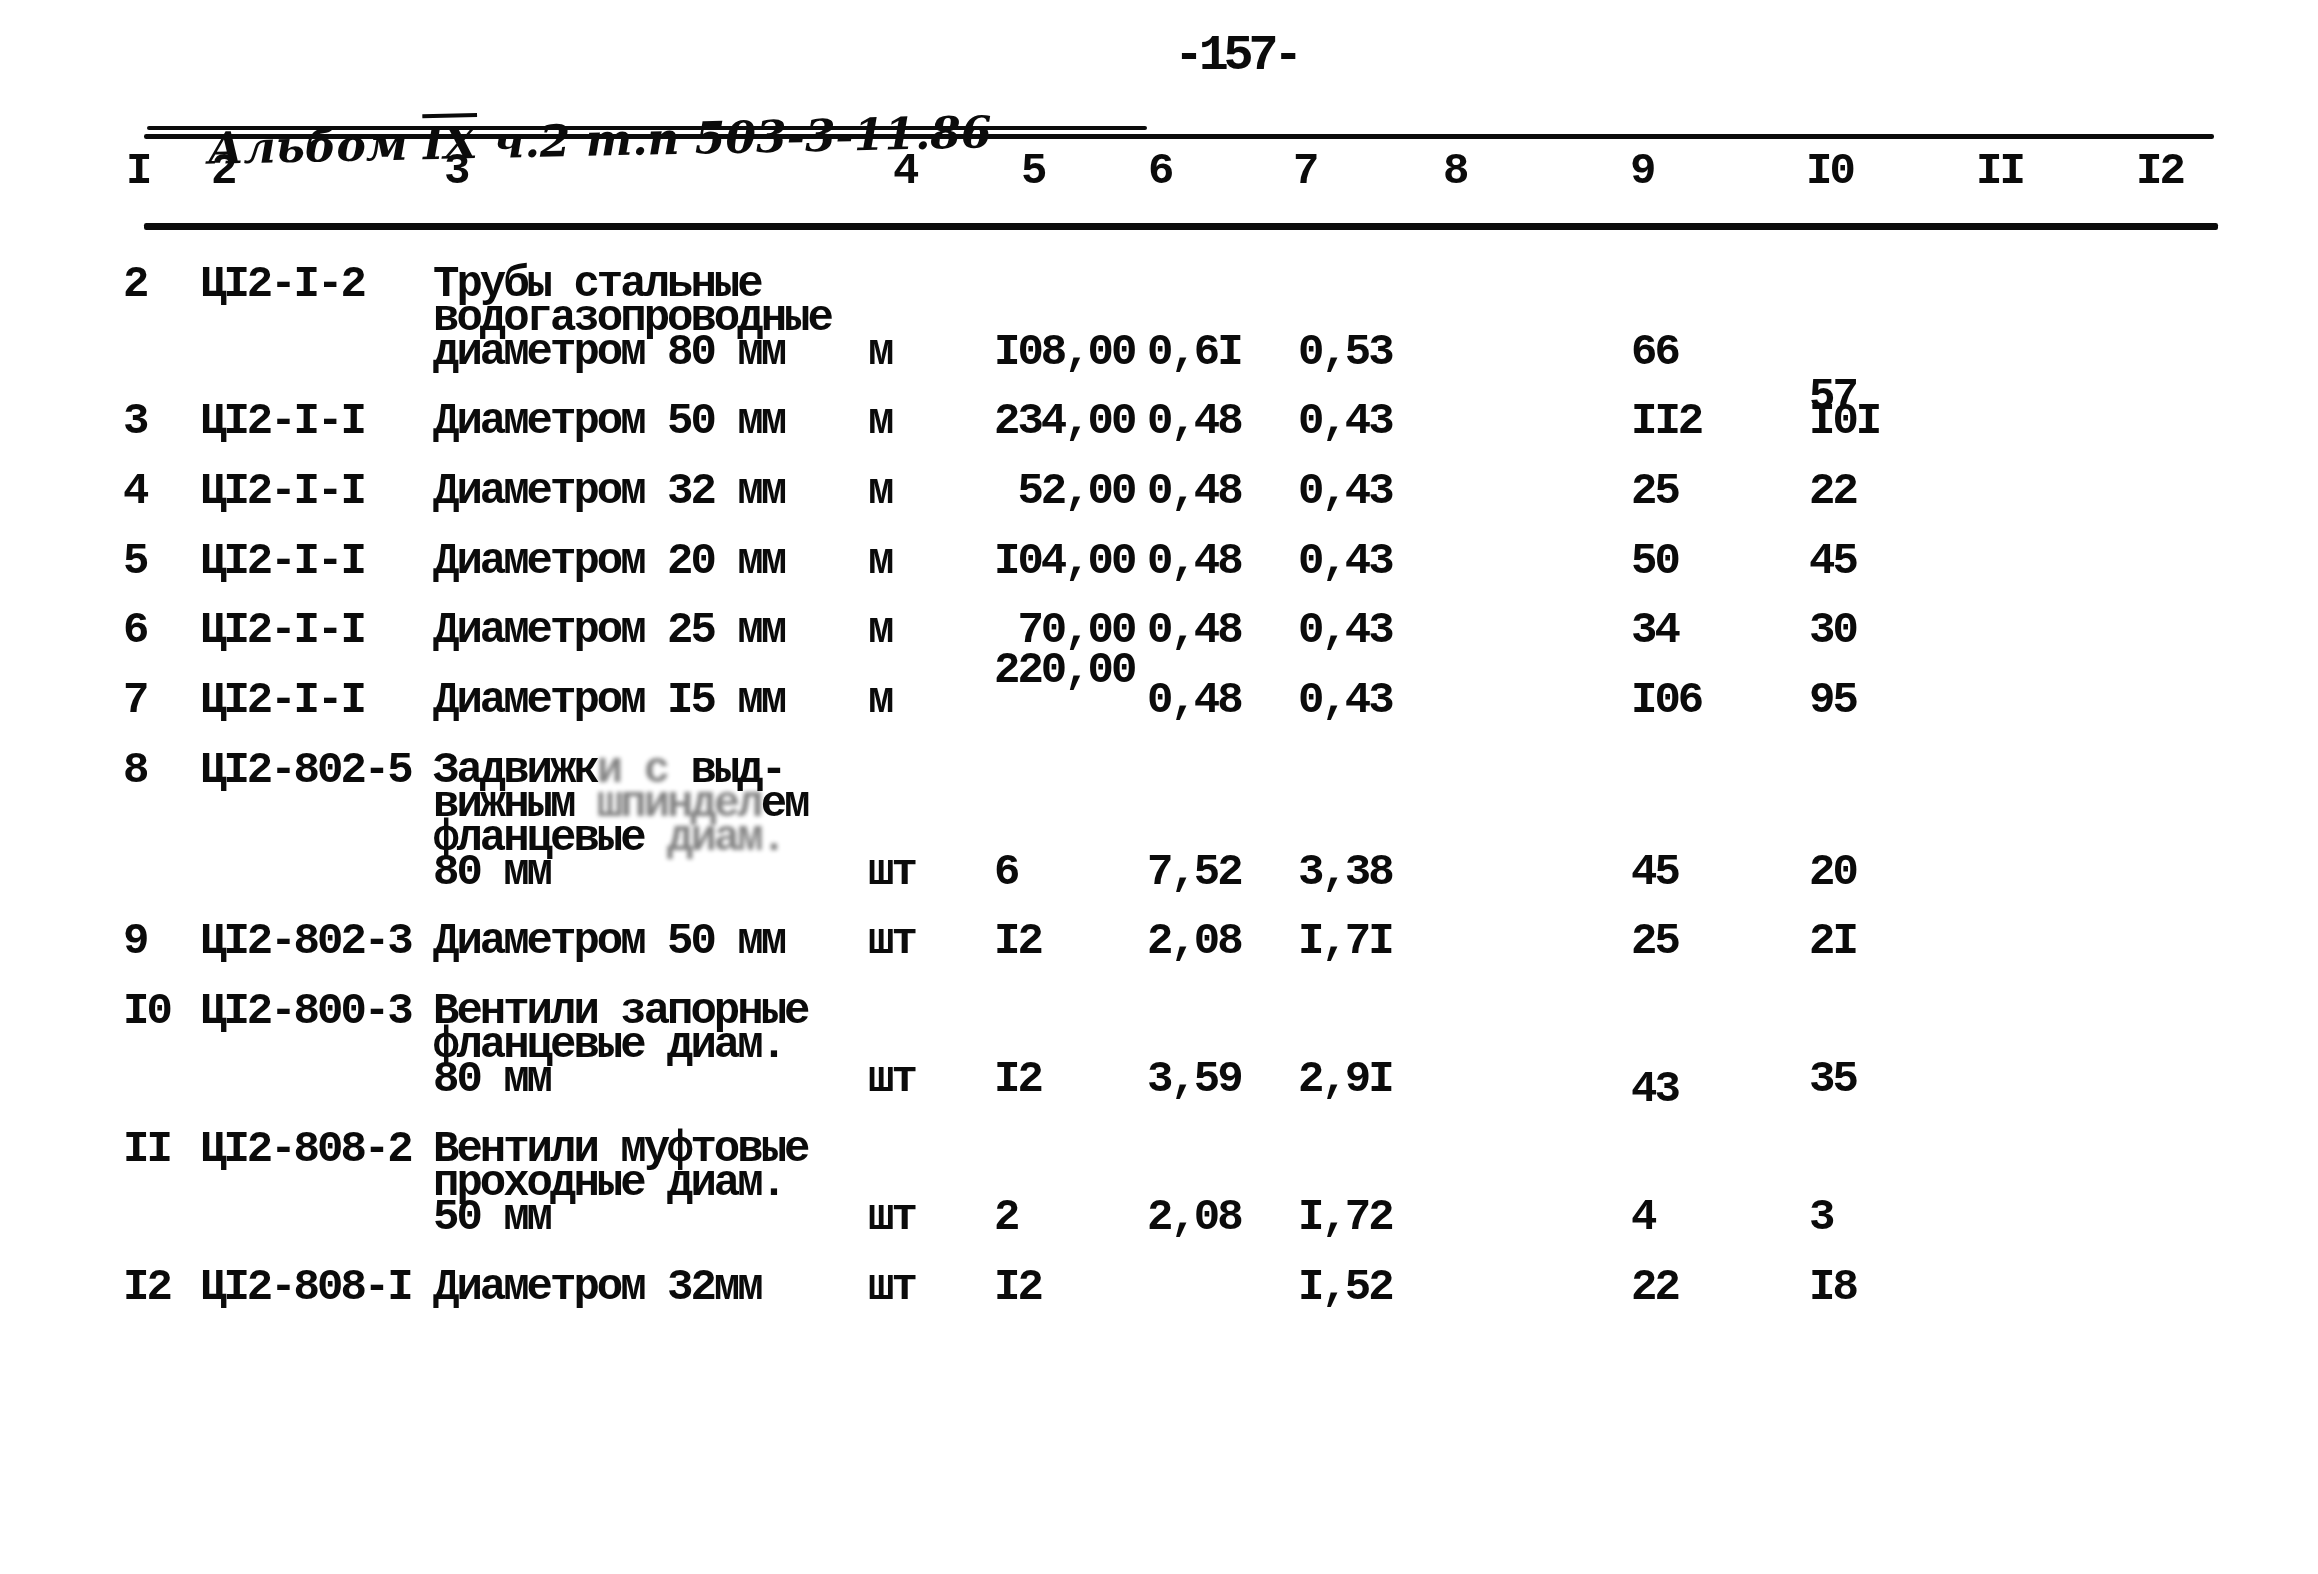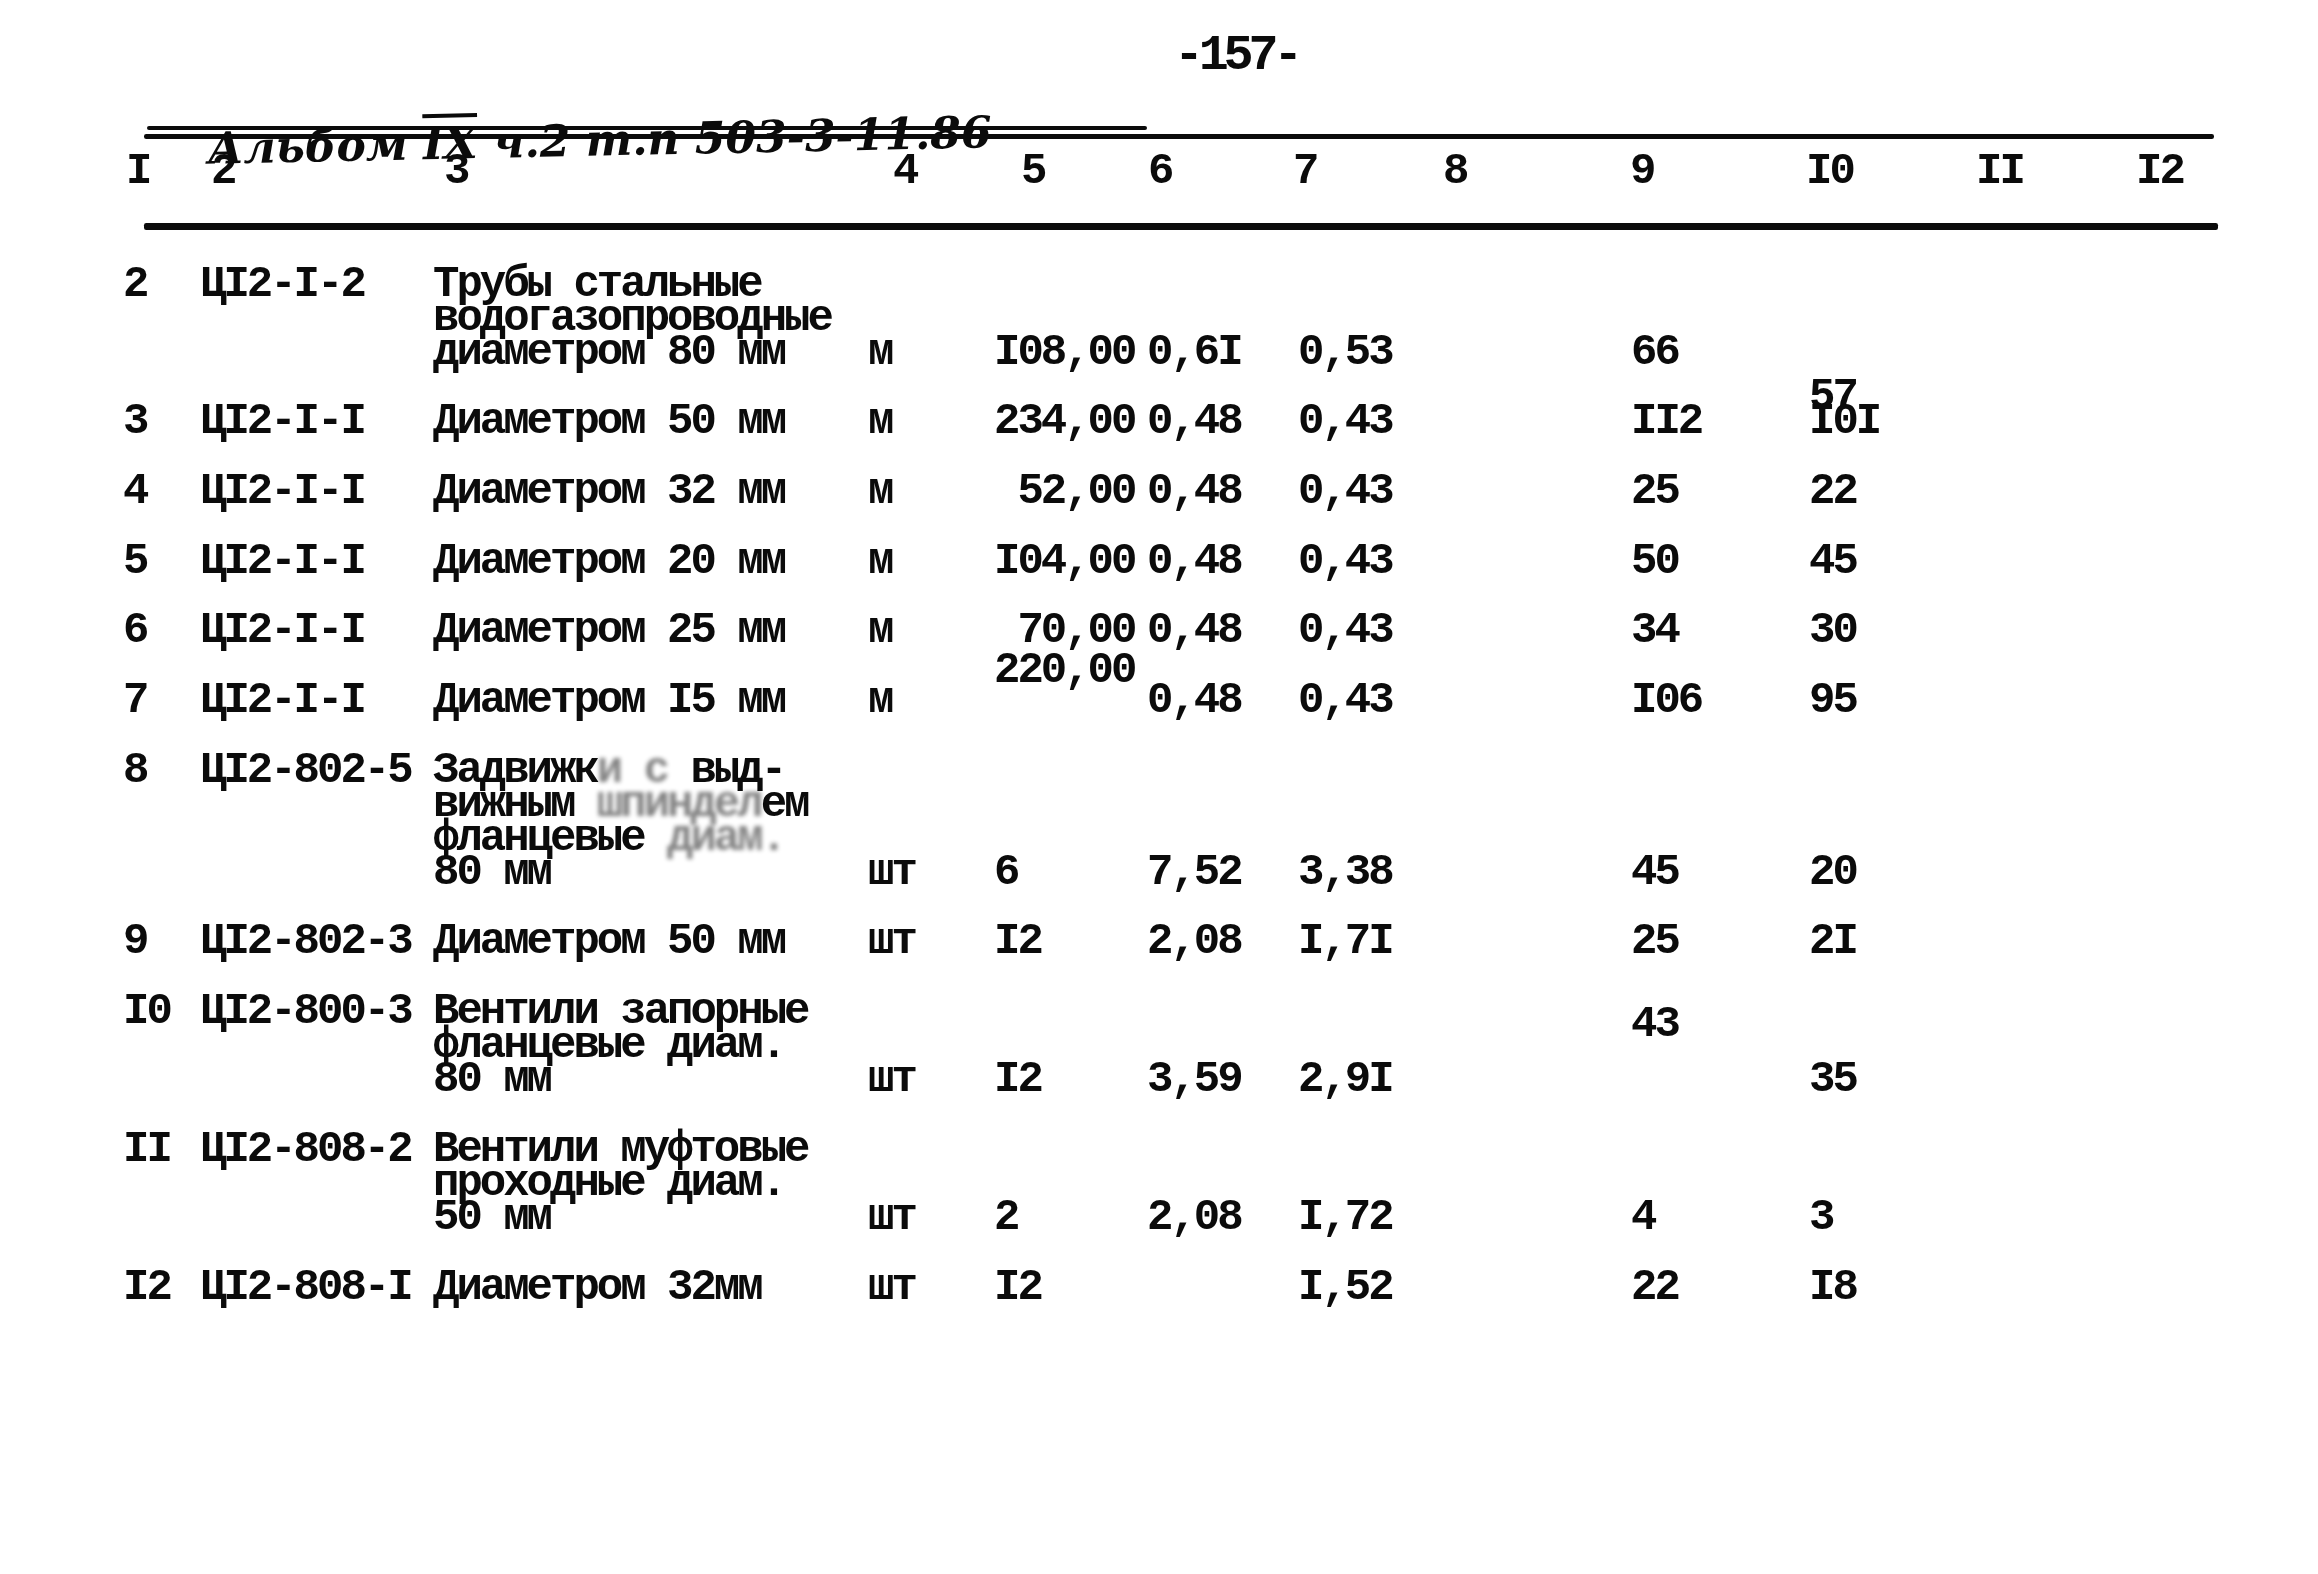--- a/index.html
+++ b/index.html
@@ -119,21 +119,21 @@
       <div class="t" style="left: 1298px; top: 924px;">I,7I</div>
       <div class="t" style="left: 1631px; top: 924px;">25</div>
       <div class="t" style="left: 1809px; top: 924px;">2I</div>
       <div class="t" style="left: 123px; top: 994px;">I0</div>
       <div class="t" style="left: 200px; top: 994px;">ЦI2-800-3</div>
       <div class="t" style="left: 433px; top: 994px;"><div class="line"><span>Вентили запорные</span></div><div class="line"><span>фланцевые диам.</span></div><div class="line"><span>80 мм</span></div></div>
       <div class="t" style="left: 868px; top: 1062px;">шт</div>
       <div class="t" style="left: 994px; top: 1062px;">I2</div>
       <div class="t" style="left: 1147px; top: 1062px;">3,59</div>
       <div class="t" style="left: 1298px; top: 1062px;">2,9I</div>
-      <div class="t" style="left: 1631px; top: 1007px; font-family: Liberation Mono, monospace;">43</div>
+      <div class="t" style="left: 1631px; top: 1072px; font-family: Liberation Mono, monospace;">43</div>
       <div class="t" style="left: 1809px; top: 1062px;">35</div>
       <div class="t" style="left: 123px; top: 1132px;">II</div>
       <div class="t" style="left: 200px; top: 1132px;">ЦI2-808-2</div>
       <div class="t" style="left: 433px; top: 1132px;"><div class="line"><span>Вентили муфтовые</span></div><div class="line"><span>проходные диам.</span></div><div class="line"><span>50 мм</span></div></div>
       <div class="t" style="left: 868px; top: 1200px;">шт</div>
       <div class="t" style="left: 994px; top: 1200px;">2</div>
       <div class="t" style="left: 1147px; top: 1200px;">2,08</div>
       <div class="t" style="left: 1298px; top: 1200px;">I,72</div>
       <div class="t" style="left: 1631px; top: 1200px;">4</div>
       <div class="t" style="left: 1809px; top: 1200px;">3</div>

